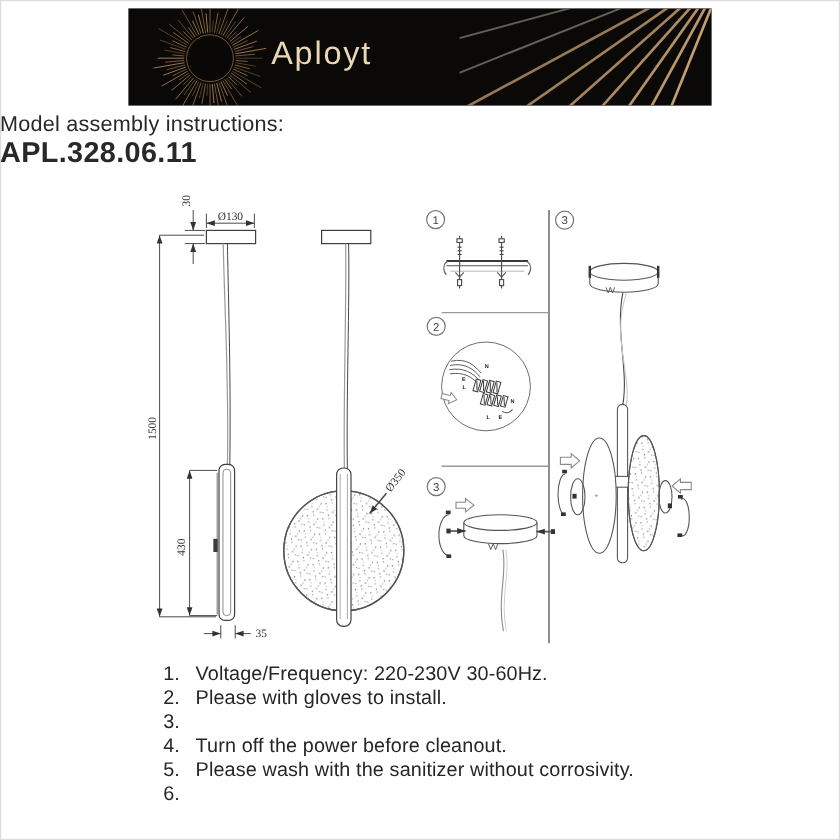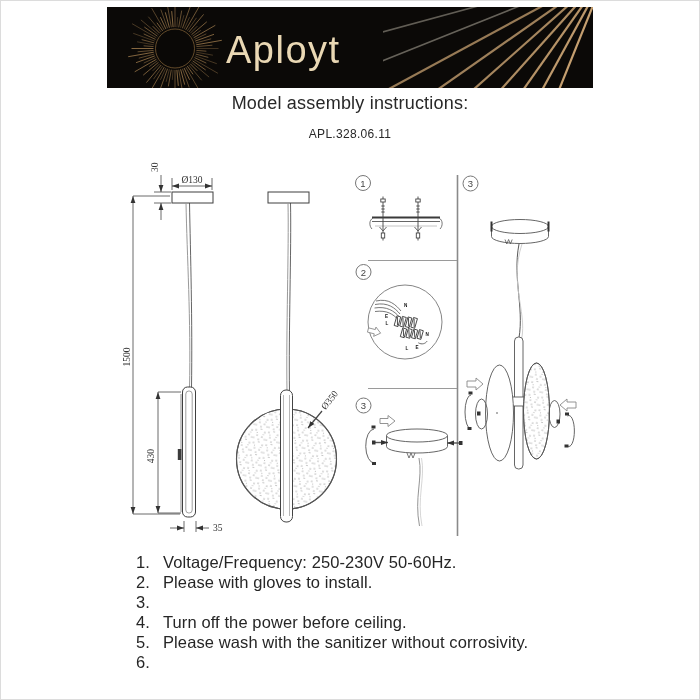--- a/index.html
+++ b/index.html
@@ -10,28 +10,28 @@
   .frame{position:absolute;inset:0;border:1px solid #dcdcdc;pointer-events:none;}
 
   
   .banner{
     position:absolute;left:107px;top:7px;width:486px;height:81px;
     background:#0b0907;overflow:hidden;
   }
   .banner .sun{position:absolute;left:0;top:0;}
   .banner .brand{
     position:absolute;left:119px;top:22px;
-    font-size:38px;font-weight:300;letter-spacing:1.5px;color:#ead8b4;
+    font-size:27px;font-weight:300;letter-spacing:1.5px;color:#ead8b4;
   }
   .banner .fan{position:absolute;right:0;top:0;}
 
   
-  .title-block{position:absolute;left:0;top:93px;width:700px;text-align:center;color:#282828;}
+  .title-block{position:absolute;left:0;top:93px;width:700px;text-align:left;color:#282828;}
   .title-block .t1{font-size:18px;font-weight:500;letter-spacing:.2px;}
-  .title-block .t2{font-size:12px;font-weight:400;margin-top:13px;letter-spacing:.3px;}
+  .title-block .t2{font-size:24px;font-weight:700;margin-top:0;letter-spacing:.3px;}
 
   
   svg.diagram{position:absolute;left:0;top:0;}
   .dim-label{font-family:"Liberation Serif",serif;font-size:9.5px;fill:#333;}
   .step-num{font-family:"Liberation Sans",sans-serif;font-size:9.5px;fill:#444;}
   .wire-label{font-family:"Liberation Sans",sans-serif;font-size:4.6px;font-weight:bold;fill:#111;}
 
   
   .instructions{
     position:absolute;left:136px;top:552px;width:460px;
@@ -384,32 +384,32 @@
     <polygon points="0,-3 9,-3 9,-6 16,0 9,6 9,3 0,3" transform="translate(576,405) rotate(180)" fill="#fff" stroke="#888"></polygon>
     <path d="M567.5,416 A5.5,15.5 0 1 1 567.5,446"></path>
     <rect x="565" y="412.5" width="4" height="3" fill="#333" stroke="none"></rect>
     <rect x="564.5" y="444.5" width="4" height="3" fill="#333" stroke="none"></rect>
   </g>
 </svg>
 
 <div class="instructions">
   <div class="row">
     <span class="num">1.</span>
-    <span class="txt">Voltage/Frequency: 250-230V 50-60Hz.</span>
+    <span class="txt">Voltage/Frequency: 220-230V 30-60Hz.</span>
   </div>
   <div class="row">
     <span class="num">2.</span>
     <span class="txt">Please with gloves to install.</span>
   </div>
   <div class="row">
     <span class="num">3.</span>
   </div>
   <div class="row">
     <span class="num">4.</span>
-    <span class="txt">Turn off the power before ceiling.</span>
+    <span class="txt">Turn off the power before cleanout.</span>
   </div>
   <div class="row">
     <span class="num">5.</span>
     <span class="txt">Please wash with the sanitizer without corrosivity.</span>
   </div>
   <div class="row">
     <span class="num">6.</span>
   </div>
 </div>
 

